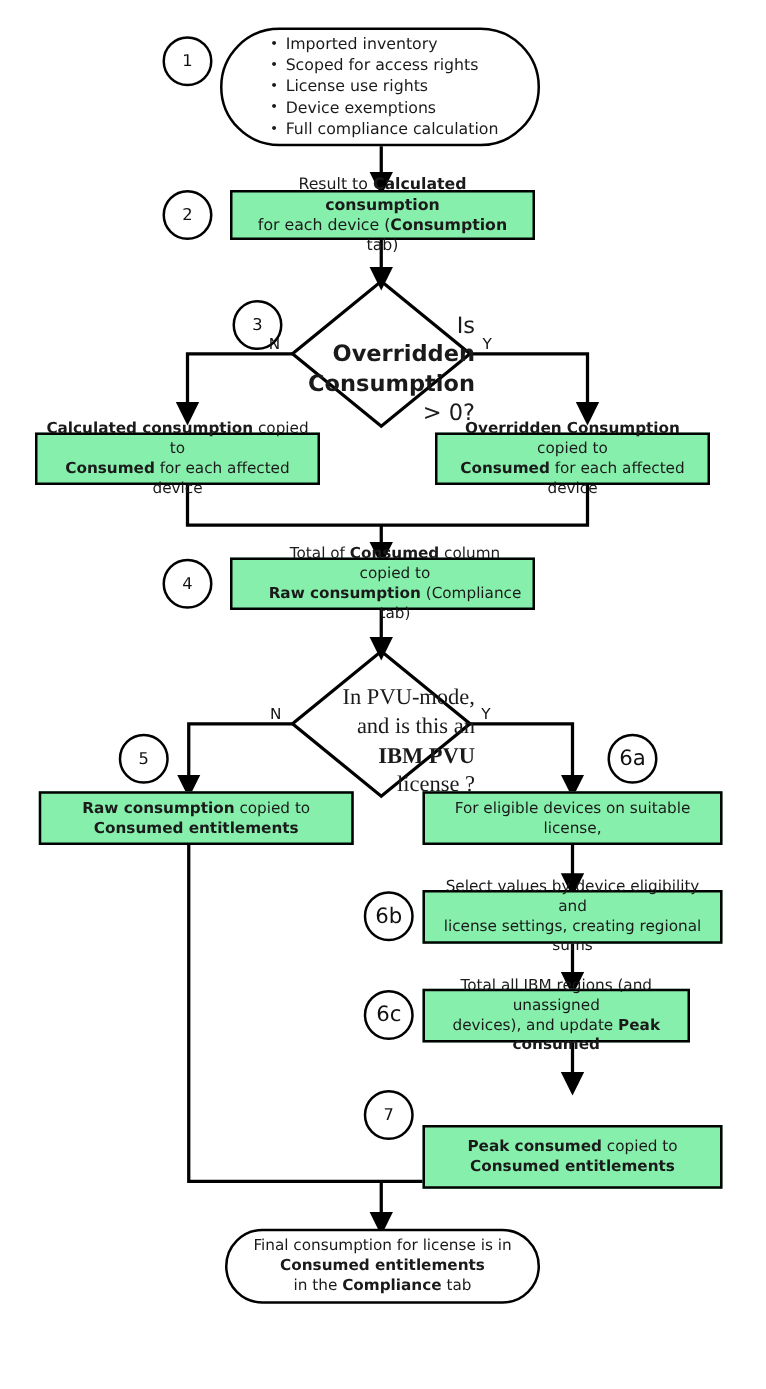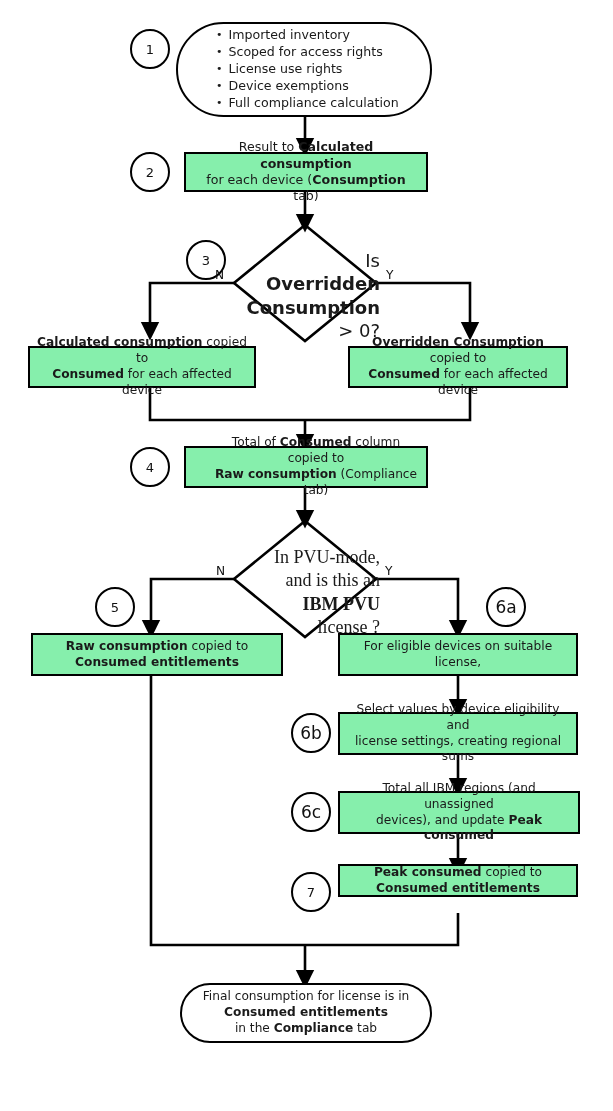--- a/index.html
+++ b/index.html
@@ -188,31 +188,31 @@
   <div class="node proc" style="left:338px;top:712px;width:240px;height:43px;">
     <span class="txt t12">
       <span>Select values by device eligibility and</span><br>
       <span>license settings, creating regional sums</span>
     </span>
   </div>
   <div class="stepnum sm" style="left:291px;top:713px;">
     <span>6b</span>
   </div>
 
-  <div class="node proc" style="left:338px;top:791px;width:242px;height:43px;">
+  <div class="node proc" style="left:338px;top:791px;width:214px;height:43px;">
     <span class="txt t12">
       <span>Total all IBM regions (and unassigned</span><br>
       <span>devices), and update </span><b>Peak consumed</b>
     </span>
   </div>
   <div class="stepnum sm" style="left:291px;top:792px;">
     <span>6c</span>
   </div>
 
-  <div class="node proc" style="left:338px;top:864px;width:240px;height:33px;">
+  <div class="node proc" style="left:338px;top:900px;width:240px;height:51px;">
     <span class="txt t12">
       <b>Peak consumed</b><span> copied to</span><br>
       <b>Consumed entitlements</b>
     </span>
   </div>
   <div class="stepnum" style="left:291px;top:872px;">
     <span>7</span>
   </div>
 
   <div class="node term" style="left:180px;top:983px;width:252px;height:60px;border-radius:30px;">

